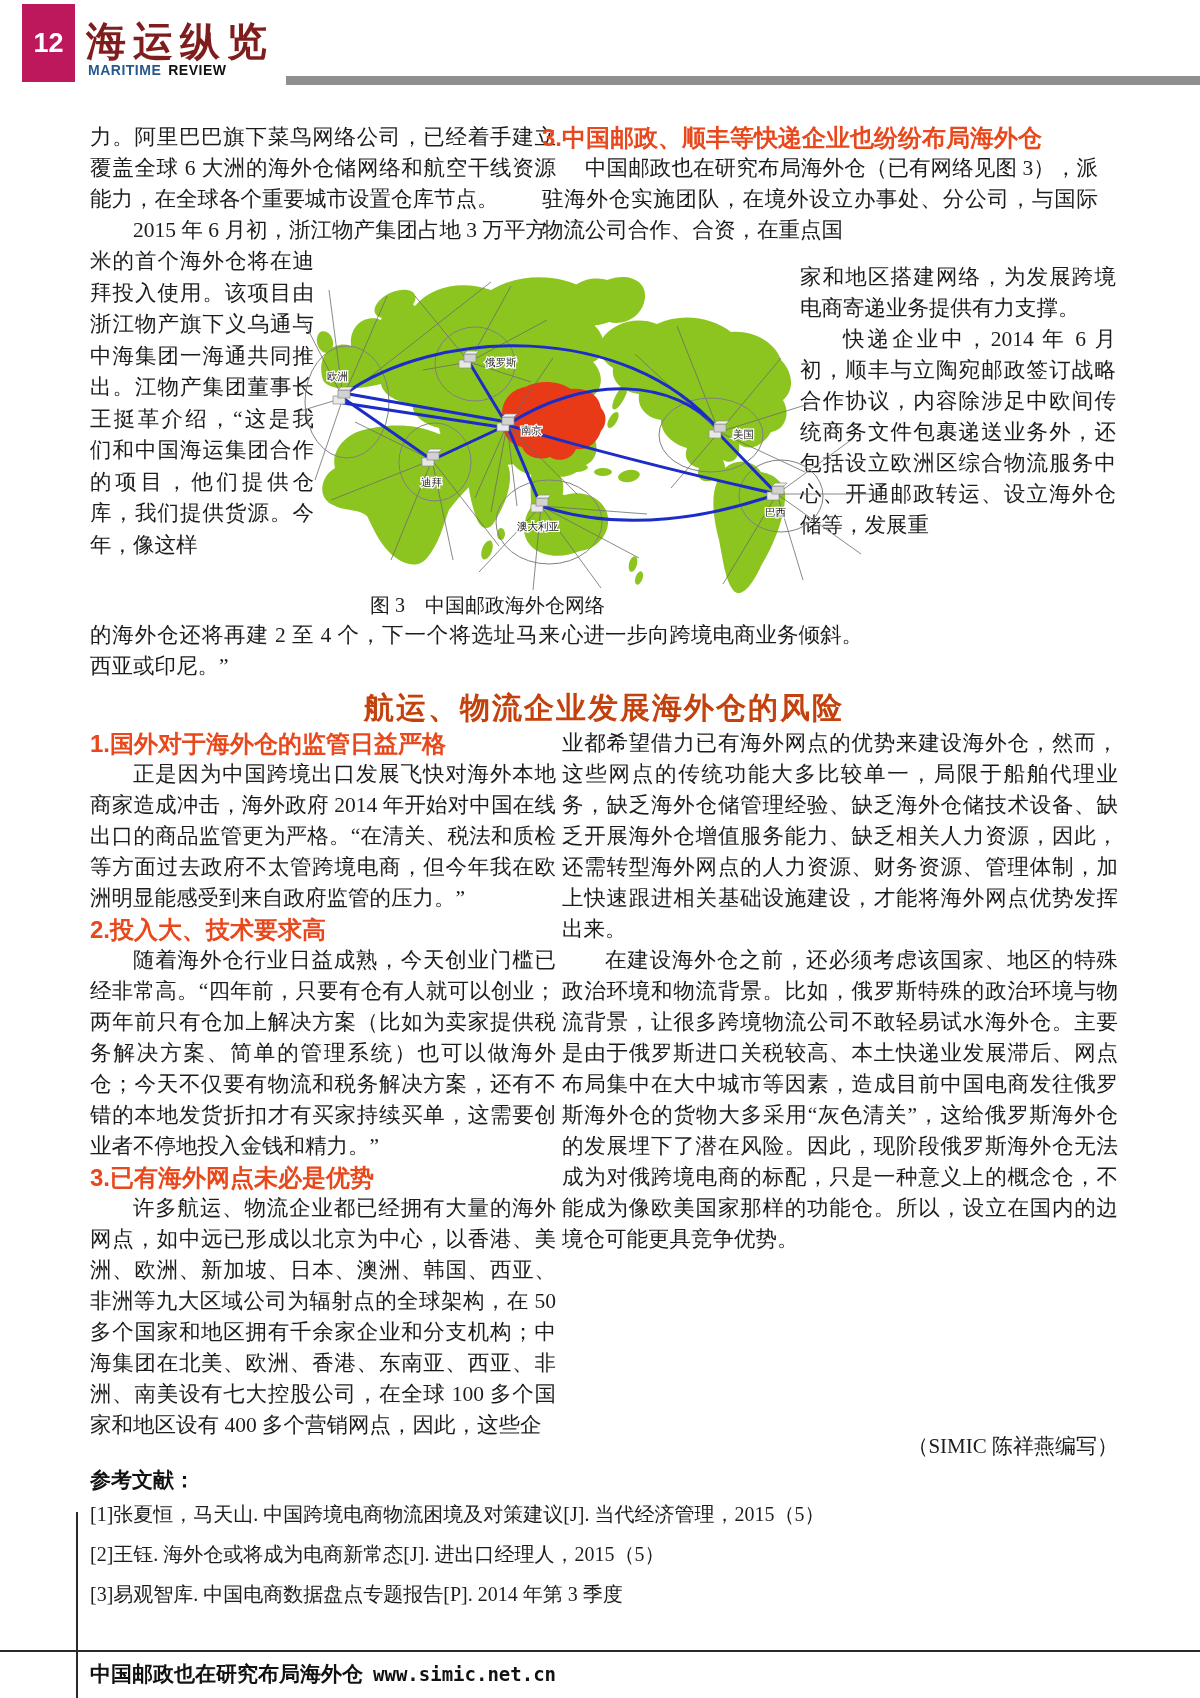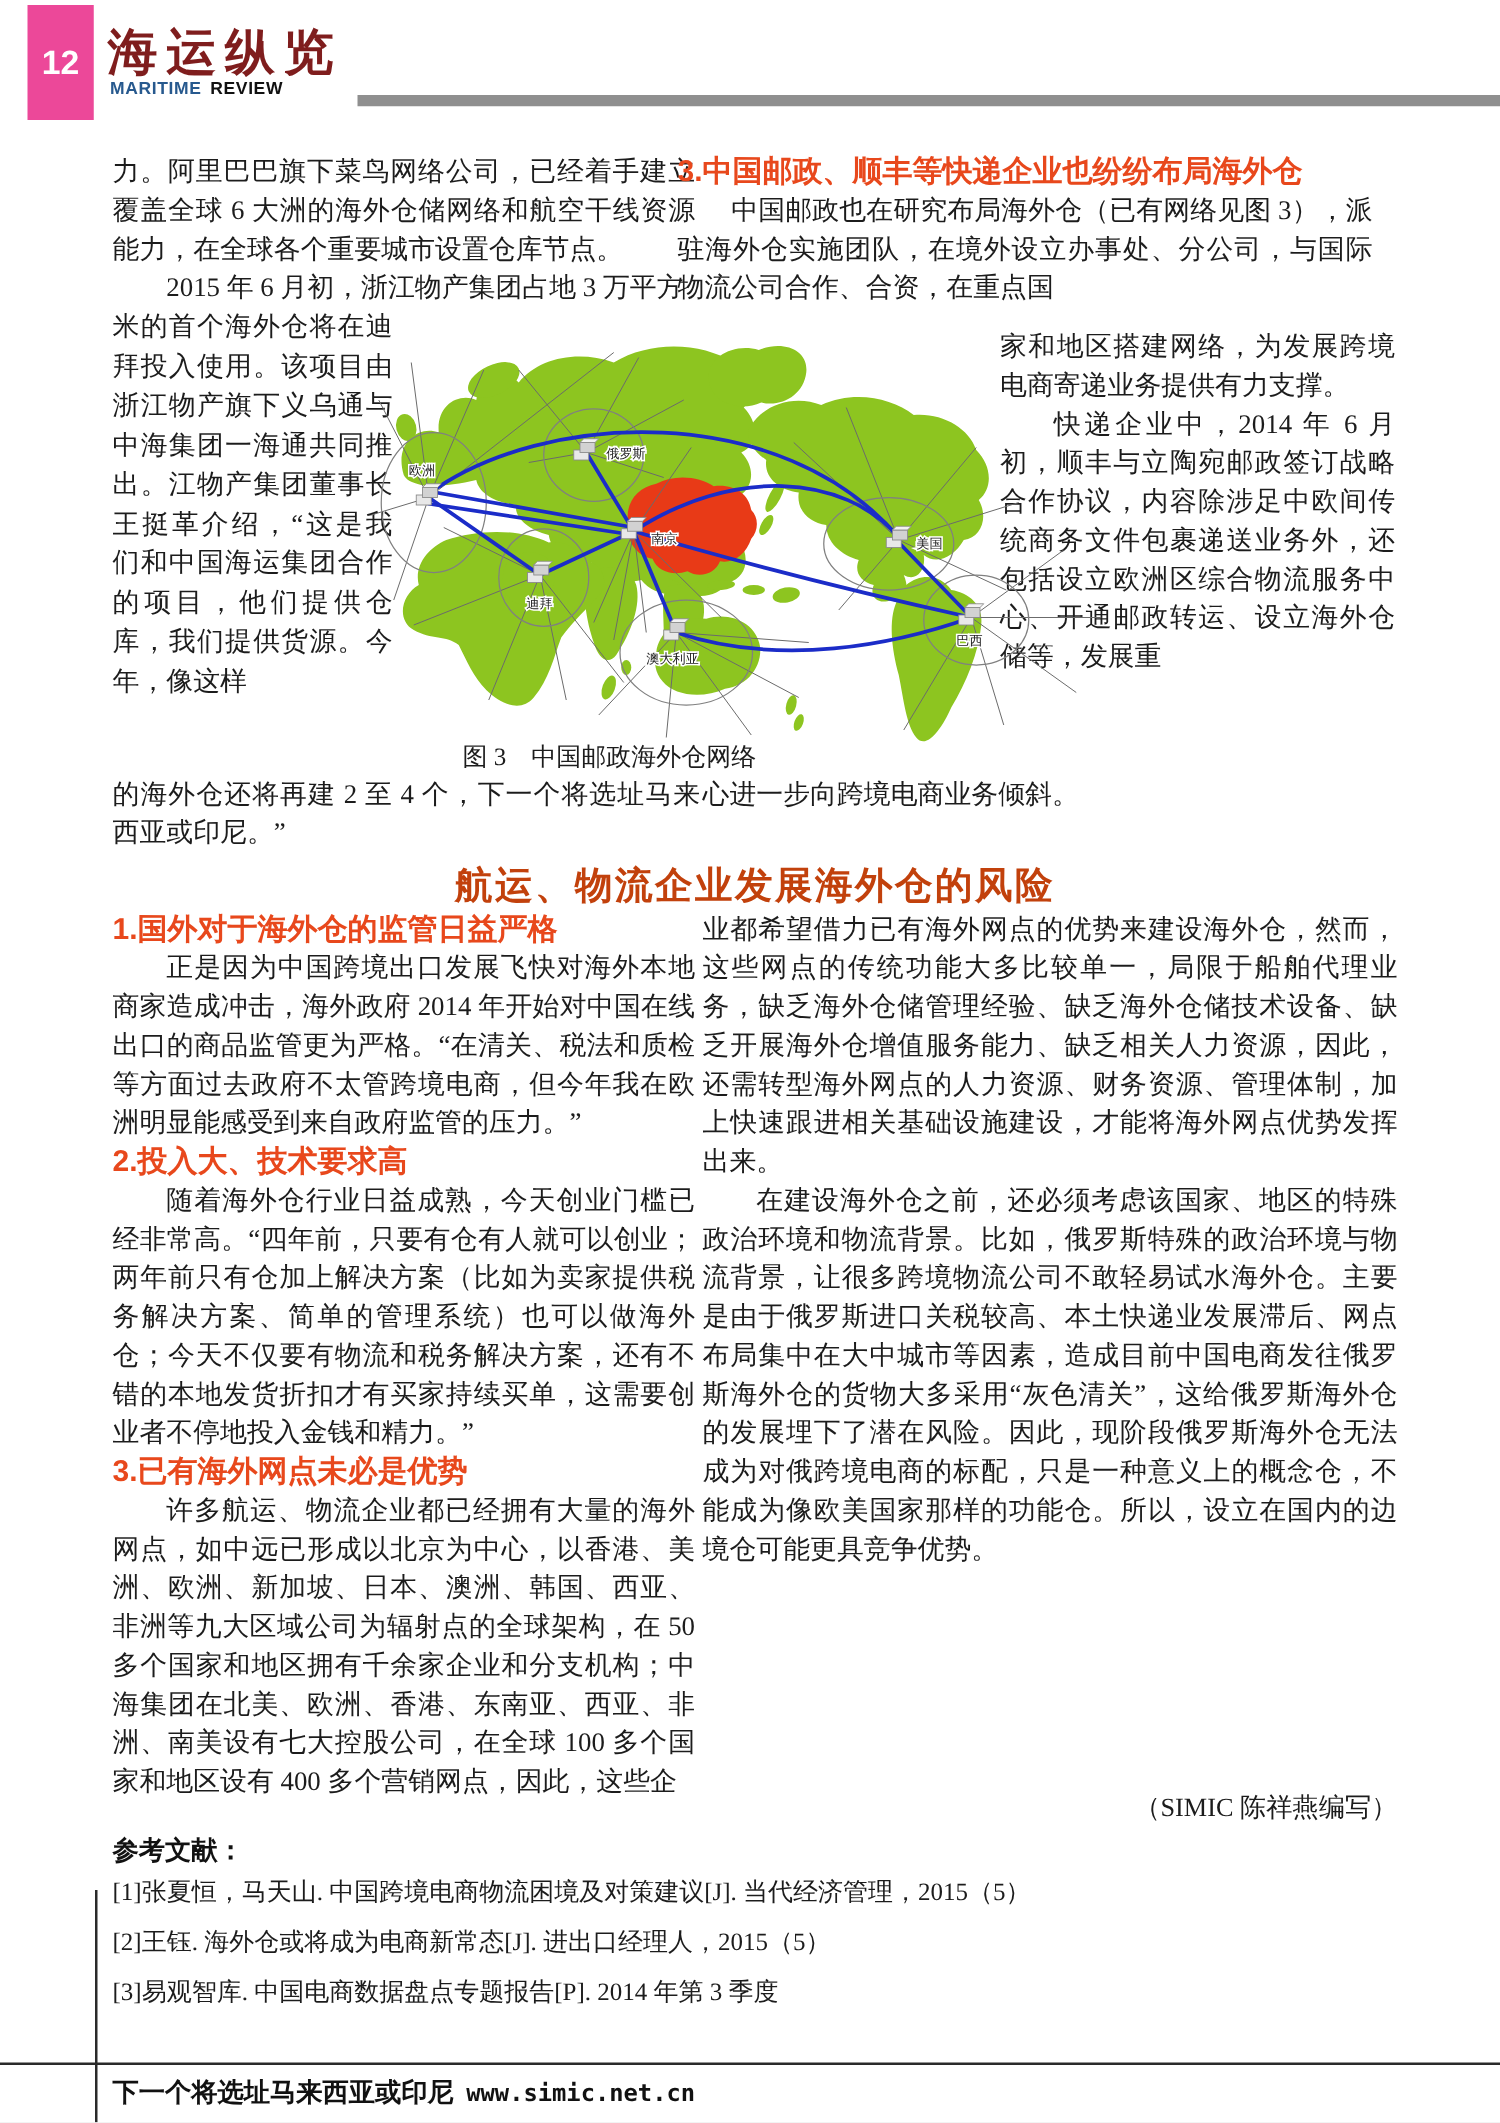--- a/index.html
+++ b/index.html
@@ -2,21 +2,21 @@
 <html><head>
 <meta charset="utf-8">
 <style>
   html,body{margin:0;padding:0;background:#e9e9e9;}
   .page{position:relative;width:1200px;height:1698px;background:#ffffff;overflow:hidden;
         font-family:"Liberation Serif","DejaVu Serif",serif;color:#1c1c1c;}
   .abs{position:absolute;}
   .sans{font-family:"Liberation Sans","DejaVu Sans",sans-serif;}
 
   
-  .pagenum-box{left:22px;top:4px;width:53px;height:92px;background:#ec4899;
+  .pagenum-box{left:22px;top:4px;width:53px;height:78px;background:#be185d;
                display:flex;align-items:center;justify-content:center;}
   .pagenum{color:#fff;font-weight:bold;font-size:27px;}
   .masthead{left:86px;top:14px;font-size:40px;font-weight:bold;letter-spacing:7px;color:#7f1d1d;}
   .masthead-en{left:88px;top:62px;font-size:14px;font-weight:bold;letter-spacing:0.5px;}
   .masthead-en .blue{color:#27598e;}
   .masthead-en .black{color:#111;margin-left:7px;}
   .header-rule{left:286px;top:76px;width:914px;height:9px;background:#8f8f8f;}
 
   
   .bt{font-size:21.5px;line-height:31px;text-align:justify;}
@@ -255,16 +255,16 @@
   <div class="abs" style="left:90px;top:1466px;width:1020px;">
     <div class="ref-label">参考文献：</div>
     <p class="ref-item">[1]张夏恒，马天山. 中国跨境电商物流困境及对策建议[J]. 当代经济管理，2015（5）</p>
     <p class="ref-item">[2]王钰. 海外仓或将成为电商新常态[J]. 进出口经理人，2015（5）</p>
     <p class="ref-item">[3]易观智库. 中国电商数据盘点专题报告[P]. 2014 年第 3 季度</p>
   </div>
 
   <div class="abs footer-vline"></div>
   <div class="abs footer-rule"></div>
   <div class="abs footer-text sans">
-    <span>下一个将选址马来西亚或印尼</span><span class="url">www.simic.net.cn</span>
+    <span>中国邮政也在研究布局海外仓</span><span class="url">www.simic.net.cn</span>
   </div>
 
 </div>
 
 </body></html>

